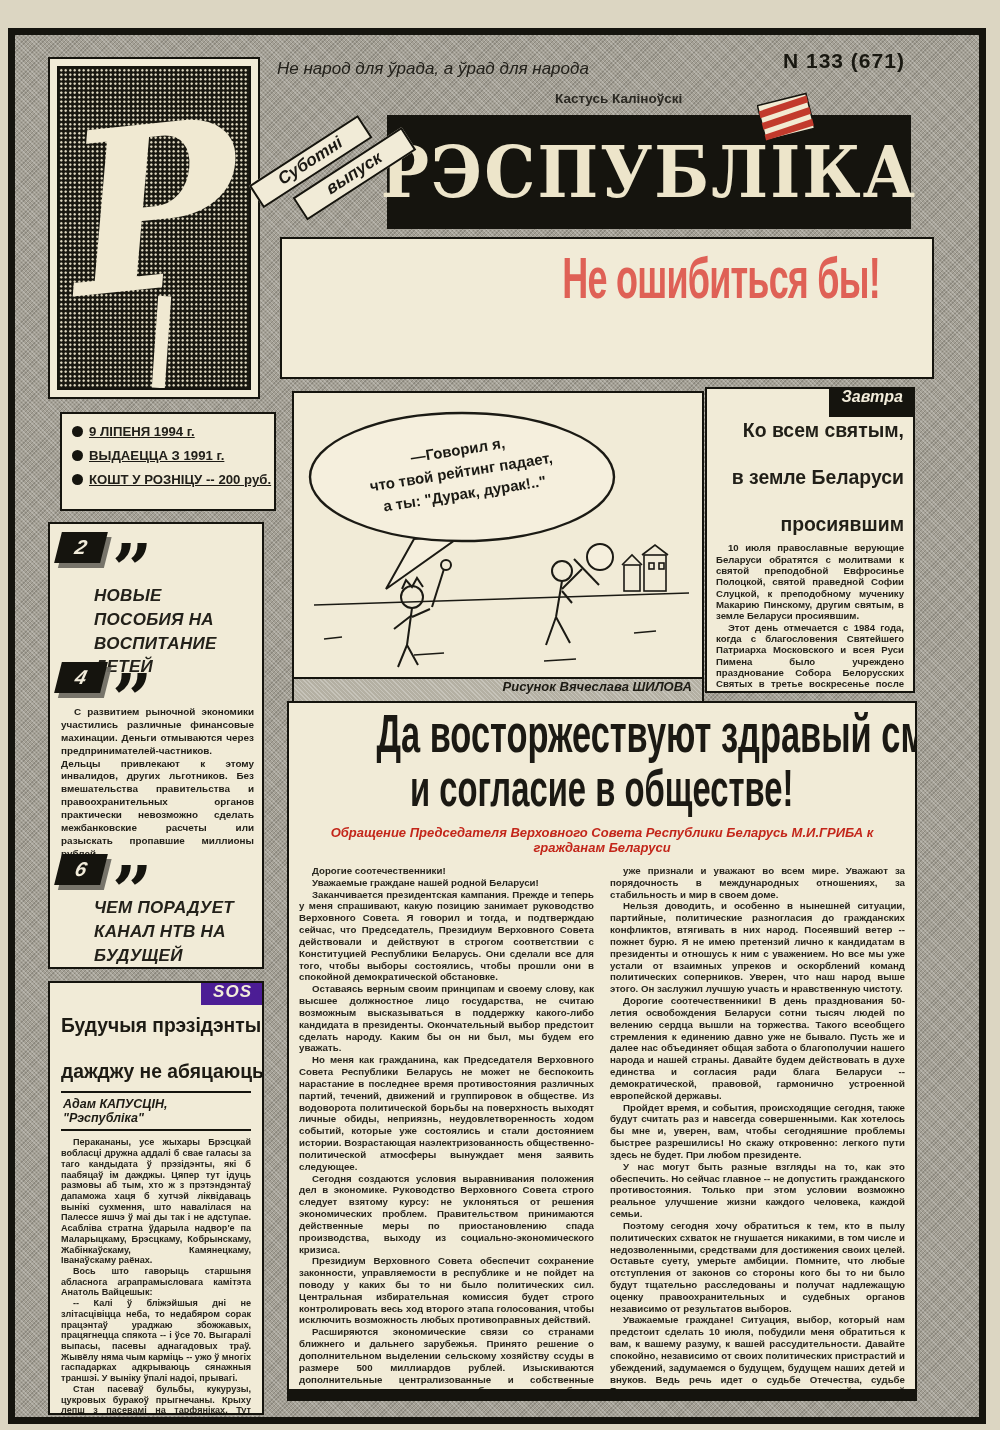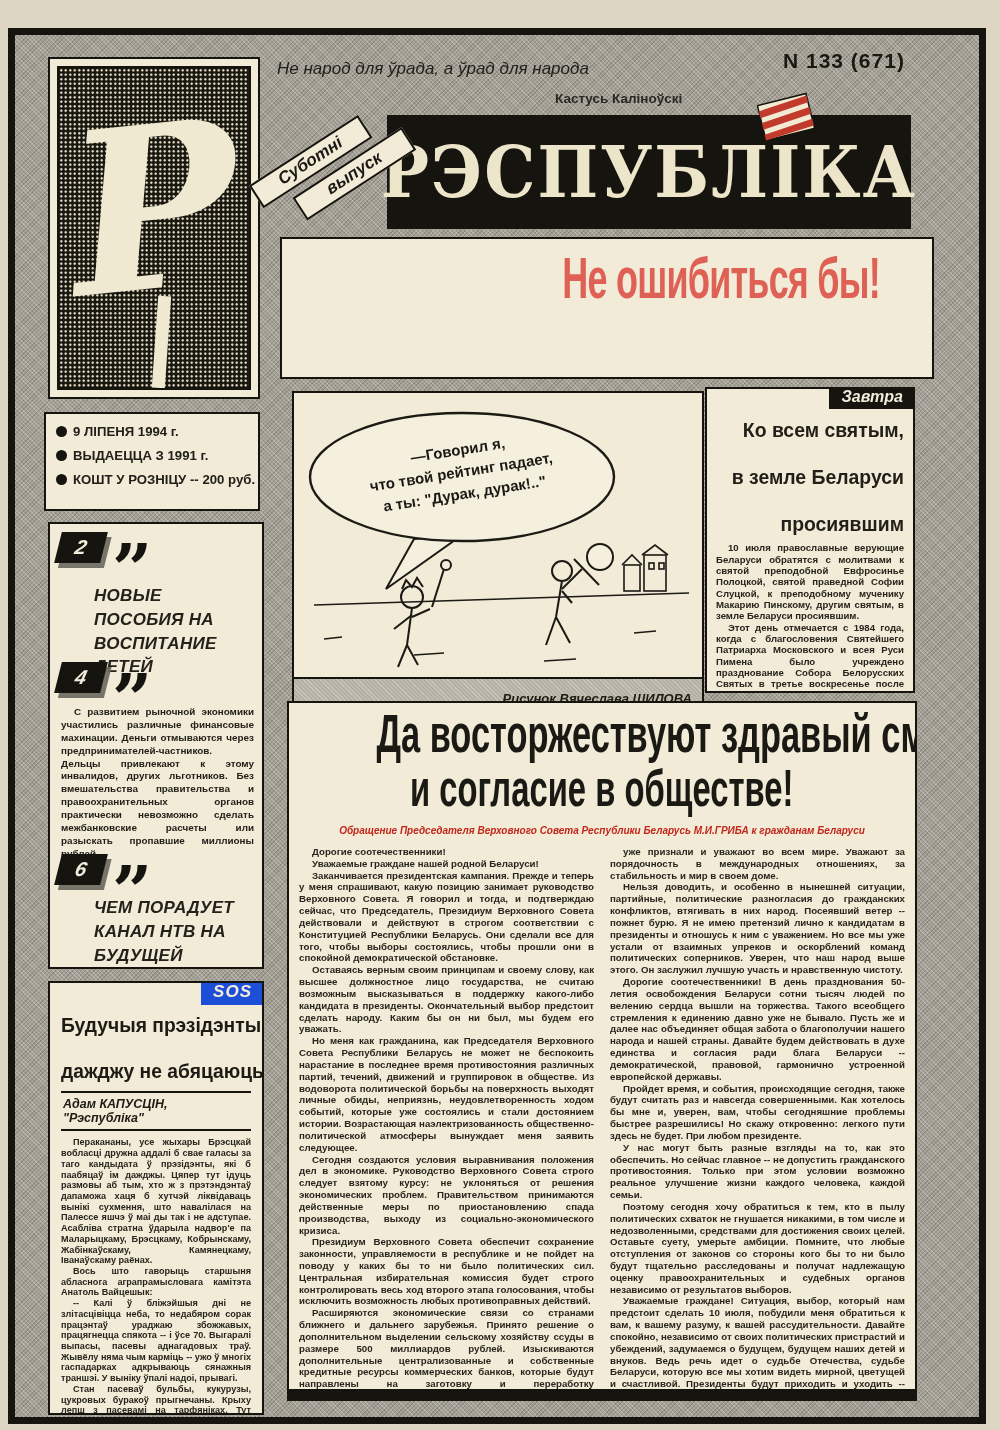--- a/index.html
+++ b/index.html
@@ -39,71 +39,71 @@
 
   
   .logo-box{left:33px;top:22px;width:212px;height:342px;padding:7px;}
   .logo-halftone{width:100%;height:100%;box-sizing:border-box;border:2px solid #15140e;position:relative;overflow:hidden;
         background-color:#17160f;
         background-image:radial-gradient(circle,#ece5cc 1px,rgba(0,0,0,0) 1.35px);
         background-size:4.5px 4.5px;}
   .logo-letter{position:absolute;left:50%;top:44%;transform:translate(-50%,-50%) rotate(-6deg);
         font-family:"DejaVu Serif",serif;font-style:italic;font-weight:700;font-size:225px;line-height:1;color:#f0e9d2;}
   .logo-tail{position:absolute;left:96px;top:228px;width:13px;height:92px;background:#f0e9d2;transform:rotate(4deg);}
-  .info-box{left:29px;top:377px;width:216px;height:99px;padding:10px 8px 6px 10px;}
+  .info-box{left:45px;top:377px;width:216px;height:99px;padding:10px 8px 6px 10px;text-decoration:underline;}
   .info-line{font-size:13.2px;font-weight:700;color:#22201a;margin-bottom:9px;white-space:nowrap;}
   .bullet-icon{display:inline-block;width:11px;height:11px;border-radius:50%;background:#15140e;margin-right:6px;vertical-align:-1px;}
 
   .annc-box{left:33px;top:487px;width:216px;height:447px;overflow:hidden;}
   .pgmark{position:absolute;width:46px;height:31px;background:#15140e;transform:skewX(-14deg);
           box-shadow:5px 5px 0 rgba(112,110,100,.95);
           color:#f2ecda;font-weight:700;font-style:italic;font-size:20px;text-align:center;line-height:30px;}
   .quote-icon{position:absolute;font-family:"DejaVu Serif",serif;font-weight:700;font-size:70px;line-height:.5;color:#15140e;}
   .quote-icon::before{content:"\201D";}
   .annc-title{position:absolute;font-style:italic;font-weight:600;font-size:17px;line-height:1.4;
           letter-spacing:.3px;color:#23211a;}
   .annc-text{position:absolute;font-weight:700;font-size:9.9px;line-height:1.3;text-align:justify;
           text-indent:13px;color:#23211a;margin:0;}
 
   .sos-box{left:33px;top:946px;width:216px;height:434px;padding:8px 11px;overflow:hidden;}
-  .sos-badge{position:absolute;top:-2px;right:-2px;background:#1d4ed8;color:#f2ecda;
+  .sos-badge{position:absolute;top:-2px;right:-2px;background:#4c1d95;color:#f2ecda;
           font-style:italic;font-weight:700;font-size:17px;padding:1px 12px 3px;letter-spacing:1px;}
   .sos-title{margin-top:22px;font-weight:700;font-size:20.5px;line-height:1.18;color:#1d1b14;
           transform:scaleX(.94);transform-origin:left;white-space:nowrap;}
   .sos-byline{margin-top:8px;font-style:italic;font-weight:700;font-size:12.5px;color:#1d1b14;
           border-top:2px solid #15140e;border-bottom:2px solid #15140e;padding:4px 2px;}
   .sos-body{margin-top:6px;}
   .sos-body p{margin:0;font-size:9.1px;line-height:1.18;font-weight:600;text-align:justify;text-indent:12px;color:#26241c;}
 
   
   .cartoon-box{left:277px;top:356px;width:412px;height:312px;overflow:hidden;}
   .cartoon-caption{position:absolute;left:0;right:0;bottom:0;height:24px;box-sizing:border-box;
         background-color:#b4b0a3;
         background-image:repeating-linear-gradient(45deg,rgba(255,255,255,.25) 0 1px,rgba(0,0,0,0) 1px 3px);
         border-top:2px solid #15140e;text-align:right;font-weight:700;font-style:italic;font-size:13px;
-        padding:12px 10px 0 0;color:#1d1b14;}
+        padding:0 10px 0 0;color:#1d1b14;}
 
   
   .tmr-box{left:690px;top:352px;width:210px;height:306px;padding:6px 9px;overflow:hidden;}
   .tmr-badge{position:absolute;top:-2px;right:-2px;background:#15140e;color:#f2ecda;
-        font-style:italic;font-weight:700;font-size:16px;padding:1px 12px 3px;}
+        font-style:italic;font-weight:700;font-size:16px;padding:1px 12px 11px;}
   .tmr-title{margin-top:24px;font-weight:700;font-size:20px;line-height:1.14;text-align:right;
         color:#211f18;transform:scaleX(.97);transform-origin:right;}
   .tmr-body{margin-top:7px;}
   .tmr-body p{margin:0;font-size:9.6px;line-height:1.18;font-weight:600;text-align:justify;text-indent:12px;color:#26241c;}
 
   
   .addr-box{left:272px;top:666px;width:630px;height:700px;border-bottom:12px solid #15140e;
         padding:6px 10px;overflow:hidden;}
   .addr-title{text-align:center;color:#1b1913;}
   .addr-title .cond{display:inline-block;white-space:nowrap;font-weight:700;transform:scale(.80,1.25);transform-origin:center;}
   .addr-l1 .cond{font-size:43px;}
   .addr-l2 .cond{font-size:41px;}
   .addr-l2{margin-top:8px;}
-  .addr-subtitle{margin-top:12px;text-align:center;color:#c3261a;font-style:italic;font-weight:700;font-size:10px;}
+  .addr-subtitle{margin-top:12px;text-align:center;color:#c3261a;font-style:italic;font-weight:700;font-size:13px;}
   .addr-cols{display:flex;gap:16px;margin-top:10px;height:584px;overflow:hidden;}
   .addr-col{flex:1;min-width:0;}
   .addr-col p{margin:0;font-size:9.7px;line-height:1.22;font-weight:600;text-align:justify;text-indent:13px;color:#28261e;}
 </style>
 </head>
 <body>
 
 <div class="page">
   <div class="frame">
 

